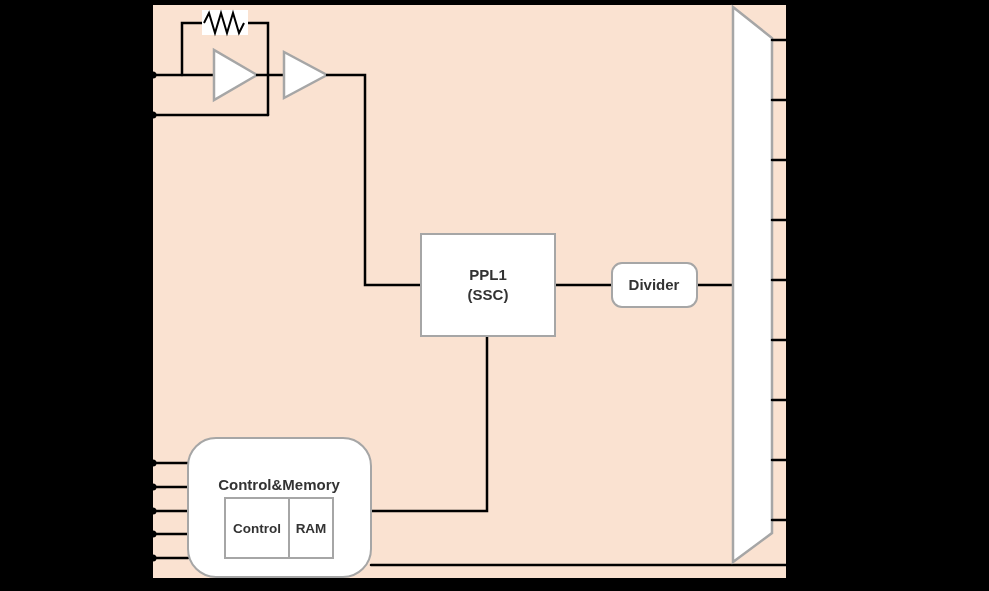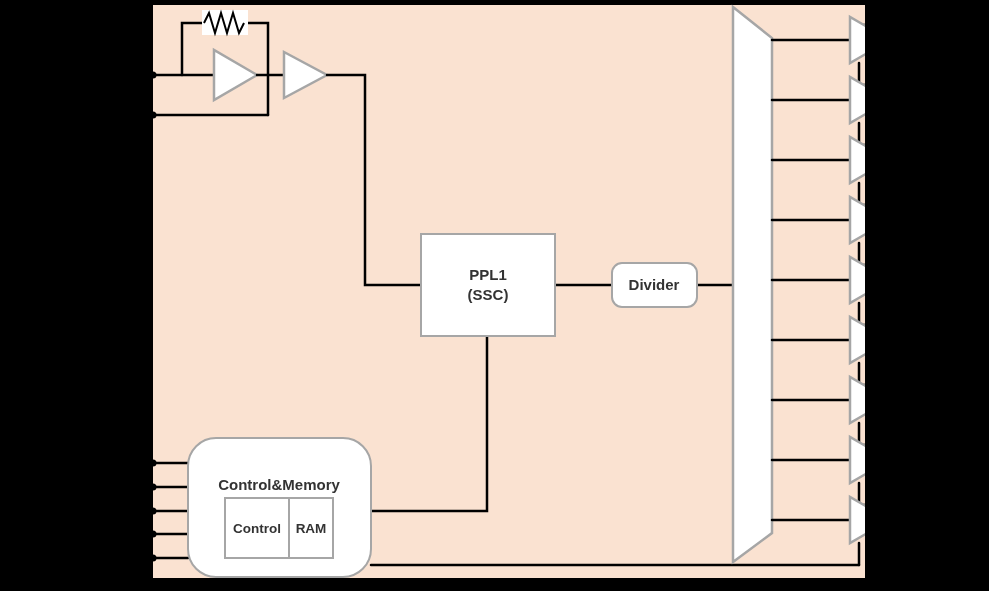--- a/index.html
+++ b/index.html
@@ -1,20 +1,20 @@
 <!DOCTYPE html>
 <html style="--bg: #000000; --chip: #FAE2D1; --wire: #000000; --shape-border: #A6A6A6; --shape-fill: #FFFFFF; --text: #333333;"><head>
 <meta charset="utf-8">
 <style>
   :root{
     --bg:#000000; --chip:#FAE2D1; --wire:#000000;
     --shape-border:#A6A6A6; --shape-fill:#FFFFFF; --text:#333333;
   }
   html,body{margin:0;padding:0;background:var(--bg);}
-  .stage{position:relative;width:865px;height:591px;background:var(--bg);overflow:hidden;
+  .stage{position:relative;width:786px;height:591px;background:var(--bg);overflow:hidden;
          font-family:"Liberation Sans",sans-serif;}
   svg{position:absolute;left:0;top:0;}
   .wire{stroke:var(--wire);stroke-width:2.5;fill:none;stroke-linecap:round;}
   .chip{fill:var(--chip);stroke:var(--wire);stroke-width:3;}
   .shape{fill:var(--shape-fill);stroke:var(--shape-border);stroke-width:2.5;stroke-linejoin:miter;}
   .thin{stroke-width:2;}
   .dot{fill:var(--wire);stroke:none;}
   .zig{stroke:var(--wire);stroke-width:2;fill:none;stroke-linejoin:miter;}
   .rbox{fill:var(--shape-fill);stroke:none;}
   .lbl{fill:var(--text);font-weight:bold;text-anchor:middle;font-size:15px;

